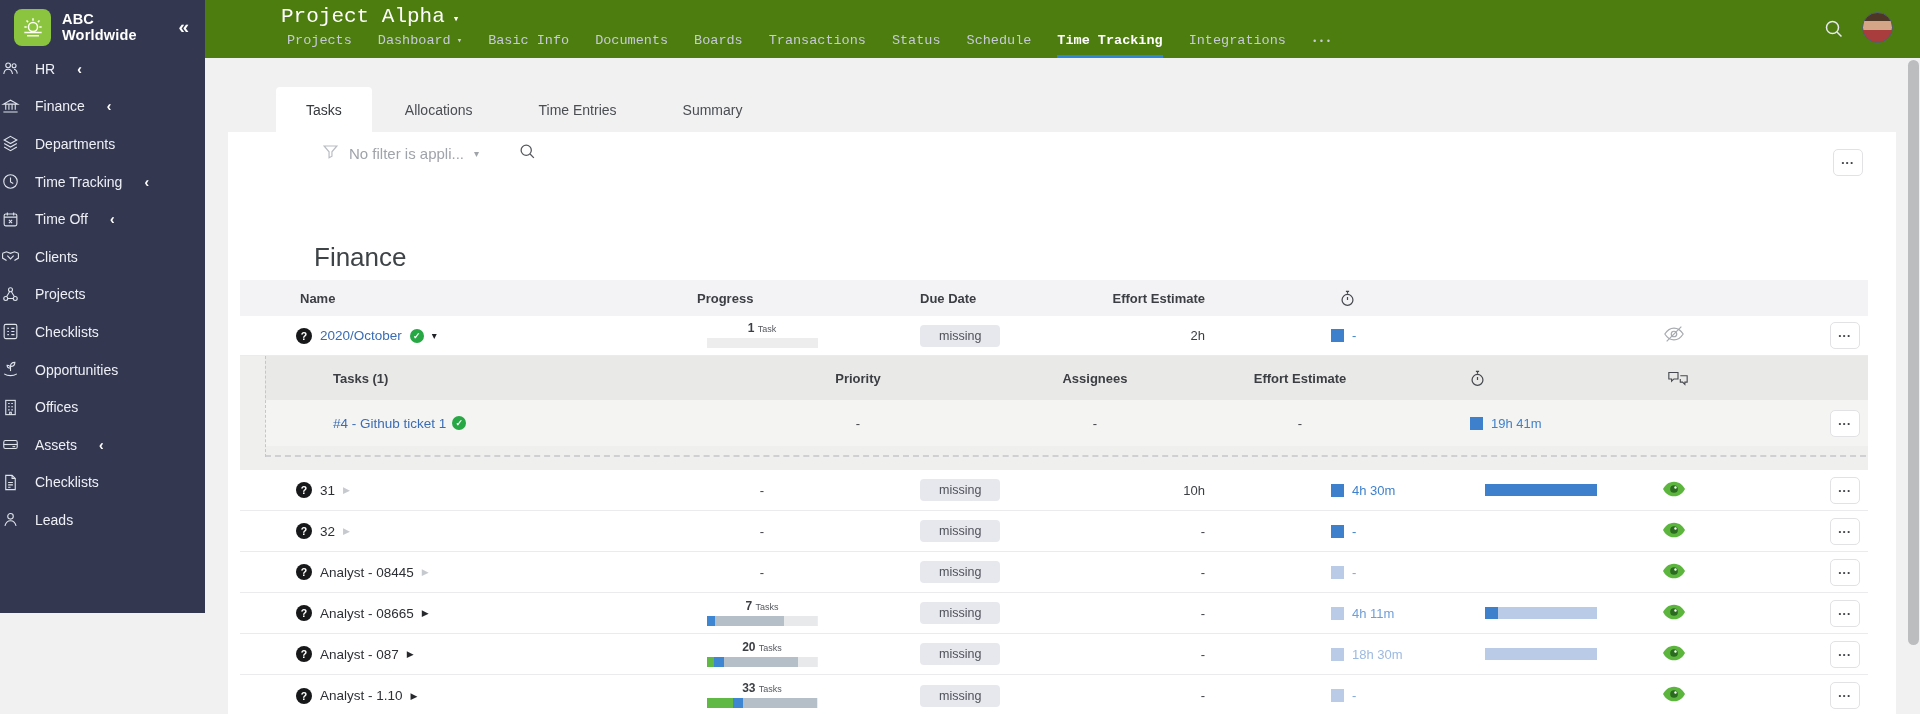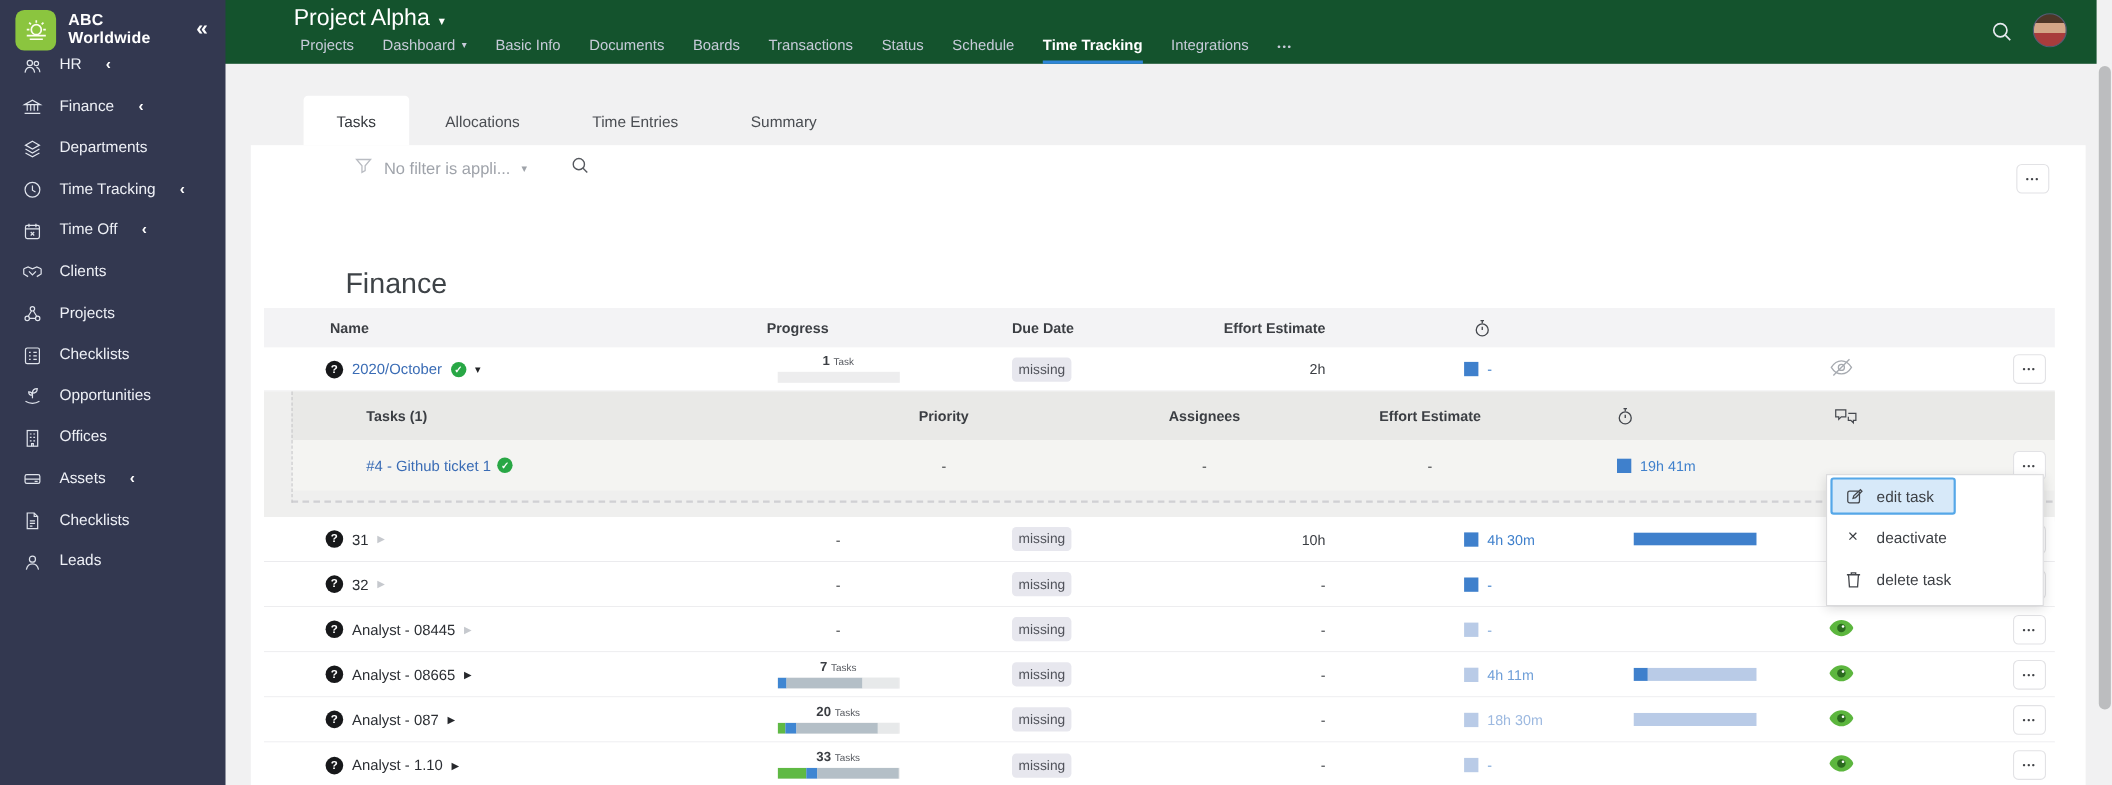--- a/index.html
+++ b/index.html
@@ -1,32 +1,32 @@
 <!DOCTYPE html>
 <html><head>
 <meta charset="utf-8">
 <style>
   * { margin:0; padding:0; box-sizing:border-box; }
   html,body { width:1920px; height:714px; overflow:hidden; }
   body { font-family:"Liberation Sans", sans-serif; background:#f1f1f2; position:relative; color:#3f4145; }
   #app { position:absolute; inset:0; width:1920px; height:714px; }
 
   
-  .sidebar { position:absolute; left:0; top:0; width:205px; height:714px; background:#333850; z-index:30; }
+  .sidebar { position:absolute; left:0; top:0; width:205px; height:613px; background:#333850; z-index:30; }
   .sb-head { display:flex; align-items:center; gap:11px; padding:8px 16px 8px 14px; height:54px; }
   .logo { width:37px; height:37px; border-radius:8px; background:#8bc53f; display:flex; align-items:center; justify-content:center; flex:0 0 auto; }
   .sb-title { color:#ffffff; font-size:14.5px; font-weight:700; flex:1; letter-spacing:.2px; }
   .sb-collapse { color:#ffffff; font-size:19px; font-weight:700; cursor:pointer; }
   .sb-list { position:absolute; top:50px; left:0; right:0; }
-  .sb-item { height:37.6px; display:flex; gap:15px; padding-left:19px; color:#eef0f6; font-size:14px; cursor:pointer; }
+  .sb-item { height:37.6px; display:flex; align-items:center; gap:15px; color:#eef0f6; font-size:14px; cursor:pointer; }
   .sb-item .icn { width:20px; height:20px; display:flex; align-items:center; justify-content:center; flex:0 0 auto; }
   .sb-chev { color:#ffffff; font-weight:700; font-size:14px; margin-left:7px; }
 
   
-  .topbar { position:absolute; left:191px; top:0; width:1715px; height:58px; background:#14532d; z-index:20; }
+  .topbar { position:absolute; left:205px; top:0; width:1715px; height:58px; background:#4d7c0f; z-index:20;font-family:Liberation Mono, monospace; }
   .proj-title { position:absolute; left:76px; top:5px; color:#ffffff; font-size:21px; font-weight:400; display:flex; align-items:center; gap:8px; }
   .proj-title .caret { font-size:11px; position:relative; top:2px; }
   .top-tabs { position:absolute; left:82px; bottom:0; display:flex; align-items:flex-end; gap:26px; height:27px; }
   .ttab { color:#c7cbd9; font-size:13.5px; padding-bottom:7px; border-bottom:3px solid transparent; cursor:pointer; display:flex; align-items:center; gap:6px; white-space:nowrap; }
   .ttab.active { color:#ffffff; font-weight:700; border-bottom-color:#2f86d9; }
   .ttab .caret { font-size:9px; color:#c7cbd9; }
   .ttab-more { color:#c7cbd9; font-size:9px; letter-spacing:1.5px; padding-bottom:11px; cursor:pointer; }
   .top-search { position:absolute; right:76px; top:19px; cursor:pointer; }
   .avatar { position:absolute; right:27px; top:12px; width:31px; height:31px; border-radius:50%; cursor:pointer;
             background-image:linear-gradient(to bottom,#4e3627 0%,#4e3627 28%,#d4a687 28%,#d4a687 60%,#a93c3c 60%);
@@ -63,21 +63,21 @@
   .cell { position:absolute; top:0; bottom:0; display:flex; align-items:center; }
   .c-name { left:56px; gap:8px; }
   .row-name { font-size:13.5px; color:#2c2f34; }
   .row-name.link { color:#3a6cb5; cursor:pointer; }
   .c-prog { left:457px; width:130px; flex-direction:column; align-items:center; justify-content:center; gap:4px; }
   .plabel { font-size:12px; font-weight:700; color:#3b3e43; line-height:10px; }
   .punit { font-size:9px; font-weight:400; color:#55585e; }
   .pbar { width:111px; height:10px; background:#ededee; display:flex; overflow:hidden; }
   .pbar .seg { height:100%; display:block; }
   .c-due { left:680px; }
-  .badge { background:#e7e7ee; color:#50525a; font-size:12.5px; padding:4px 6px; border-radius:4px; }
+  .badge { background:#e7e7ee; color:#50525a; font-size:12.5px; padding:4px 19px; border-radius:4px; }
   .c-eff { left:760px; width:205px; justify-content:flex-end; color:#3b3e43; }
   .c-timer { left:1091px; gap:8px; }
   .sq { width:13px; height:13px; display:inline-block; flex:0 0 auto; }
   .tval { font-size:13px; }
   .c-rbar { left:1245px; width:112px; }
   .rbar { width:112px; height:12px; display:flex; overflow:hidden; }
   .rbar .seg { height:100%; display:block; }
   .c-eye { left:1418px; width:32px; justify-content:center; }
   .c-dots { left:1590px; }
   .q-icon { width:16px; height:16px; border-radius:50%; background:#17181a; color:#ffffff; font-size:10.5px; font-weight:700;
@@ -630,42 +630,18 @@
                 </svg></span>
           </div>
           <div class="cell c-dots">
               <div class="dots-btn">•••</div>
             </div>
         </div>
       </div>
     </div>
   </div>
 
-  <div class="menu">
-    <div class="menu-item selected">
-      <span class="mi-icon">
-          <svg width="16" height="16" viewBox="0 0 18 18" fill="none" stroke="#44474c" stroke-width="1.3">
-            <rect x="2" y="4" width="12" height="12" rx="2"></rect>
-            <path d="M15 2.5l1.5 1.5L10 10.5l-2.6.8.8-2.6z"></path>
-          </svg>
-        </span>
-      <span>edit task</span>
-    </div>
-    <div class="menu-item">
-      <span class="mi-icon x-glyph">×</span>
-      <span>deactivate</span>
-    </div>
-    <div class="menu-item">
-      <span class="mi-icon">
-          <svg width="14" height="16" viewBox="0 0 14 16" fill="none" stroke="#44474c" stroke-width="1.2">
-            <path d="M1 3.5h12M5 3.5V1.8h4v1.7"></path>
-            <path d="M2.5 3.5l.8 11h7.4l.8-11"></path>
-          </svg>
-        </span>
-      <span>delete task</span>
-    </div>
-  </div>
 
   <div class="scroll-track">
     <div class="scroll-thumb"></div>
   </div>
 
 </div>
 
 </body></html>

